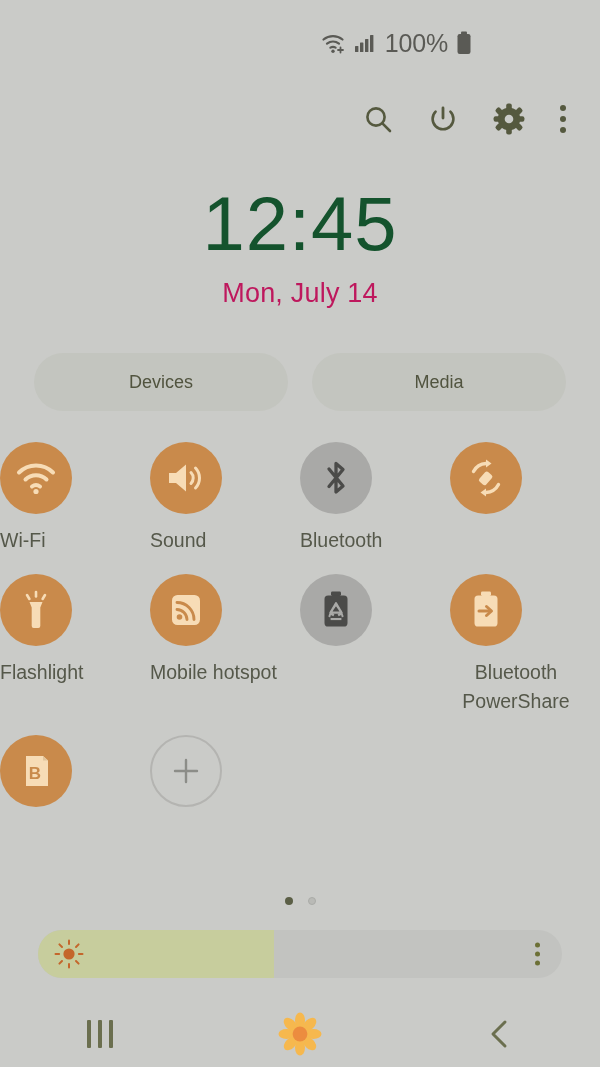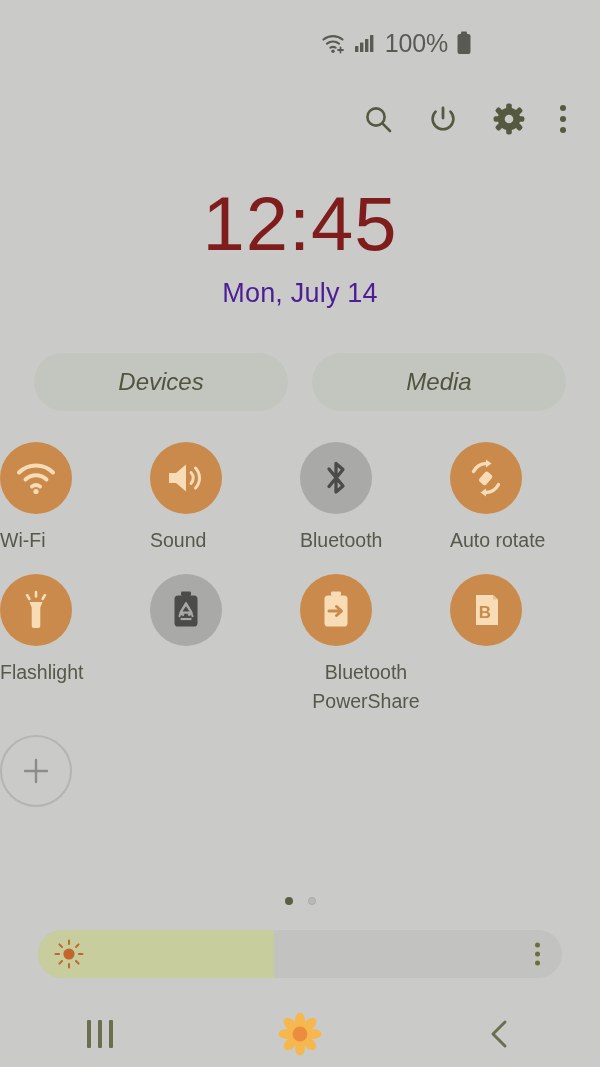--- a/index.html
+++ b/index.html
@@ -33,35 +33,35 @@
     display:flex; align-items:center; justify-content:flex-end;
     padding-right:34px; gap:35px;
   }
   #headerbar .hicon { cursor:pointer; display:flex; align-items:center; justify-content:center; }
   .dots3 { display:flex; flex-direction:column; gap:5px; align-items:center; }
   .dots3 i { width:6px; height:6px; border-radius:50%; background:#55593f; display:block; }
 
   
   #clockwrap { position:absolute; top:186px; left:0; width:600px; text-align:center; }
   #clock {
-    font-size:76px; font-weight:400; color:#7f1d1d;
+    font-size:76px; font-weight:400; color:#14532d;
     letter-spacing:1px; line-height:1.0;
   }
-  #datetext { margin-top:16px; font-size:27px; color:#4c1d95; letter-spacing:0.2px; }
+  #datetext { margin-top:16px; font-size:27px; color:#be185d; letter-spacing:0.2px; }
 
   
   #pillrow {
     position:absolute; top:353px; left:34px;
     width:532px; display:flex; justify-content:space-between;
   }
   .pill {
     width:254px; height:58px; border-radius:29px;
     background:#c3c5bf;
     display:flex; align-items:center; justify-content:center;
-    font-size:24px; color:#51543f; cursor:pointer;font-style:italic;
+    font-size:18px; color:#51543f; cursor:pointer;
   }
 
   
   #grid {
     position:absolute; top:442px; left:0; width:600px;
     display:grid; grid-template-columns:repeat(4,1fr);
     row-gap:20px;
   }
   .tile { display:flex; flex-direction:column; align-items:flex-start; cursor:pointer; }
   .circ {
@@ -241,39 +241,51 @@
         <svg width="42" height="42" viewBox="0 0 42 42">
           <g fill="none" stroke="#f7dcb6" stroke-width="3.4" stroke-linecap="round">
             <path d="M8.5 14.5 A15 15 0 0 1 21 6.5"></path>
             <path d="M33.5 27.5 A15 15 0 0 1 21 35.5"></path>
           </g>
           <path d="M21 2.5 L26.5 6.5 L21 10.5 Z" fill="#f7dcb6"></path>
           <path d="M21 31.5 L15.5 35.5 L21 39.5 Z" fill="#f7dcb6"></path>
           <rect x="16.5" y="15" width="9" height="13" rx="2.4" fill="#f7dcb6" transform="rotate(42 21 21)"></rect>
         </svg>
       </div>
-      <div class="tlabel">Auto rotate</div>
     </div>
 
 
     <div class="tile">
       <div class="circ on">
         <svg width="40" height="42" viewBox="0 0 40 42">
           <g stroke="#f7dcb6" stroke-width="2.6" stroke-linecap="round">
             <path d="M20 3 v4.5"></path>
             <path d="M11 6 l2.4 4"></path>
             <path d="M29 6 l-2.4 4"></path>
           </g>
           <path d="M13.5 13 h13 l-2.2 5.6 v18.4 a2 2 0 0 1 -2 2 h-4.6 a2 2 0 0 1 -2 -2 V18.6 Z" fill="#f7dcb6"></path>
         </svg>
       </div>
       <div class="tlabel">Flashlight</div>
     </div>
 
 
+    <div class="tile">
+      <div class="circ on">
+        <svg width="40" height="40" viewBox="0 0 40 40">
+          <rect x="6" y="5" width="28" height="30" rx="5.5" fill="#f7dcb6"></rect>
+          <circle cx="13.5" cy="27" r="2.8" fill="#c98a4b"></circle>
+          <g fill="none" stroke="#c98a4b" stroke-width="2.9" stroke-linecap="round">
+            <path d="M11 19.5 A10.2 10.2 0 0 1 21 29.5"></path>
+            <path d="M11 12.5 A17 17 0 0 1 28 29.5"></path>
+          </g>
+        </svg>
+      </div>
+      <div class="tlabel">Mobile hotspot</div>
+    </div>
 
     <div class="tile">
       <div class="circ off">
         <svg width="34" height="42" viewBox="0 0 34 42">
           <rect x="12" y="2.5" width="10" height="4.5" rx="1.4" fill="#4b4b49"></rect>
           <rect x="5.5" y="6.5" width="23" height="31" rx="3.6" fill="#4b4b49"></rect>
           <g fill="#a9a9a7">
             <path d="M17 13.5 l3.4 5.8 h-2.1 l-1.3 -2.3 -1.3 2.3 h-2.1 Z"></path>
             <path d="M22.6 21.5 l2.1 5.9 -1.8 1 -0.8 -2.3 -2.4 1.1 -1.1 -1.8 Z"></path>
             <path d="M11.4 21.5 l-2.1 5.9 1.8 1 0.8 -2.3 2.4 1.1 1.1 -1.8 Z"></path>

